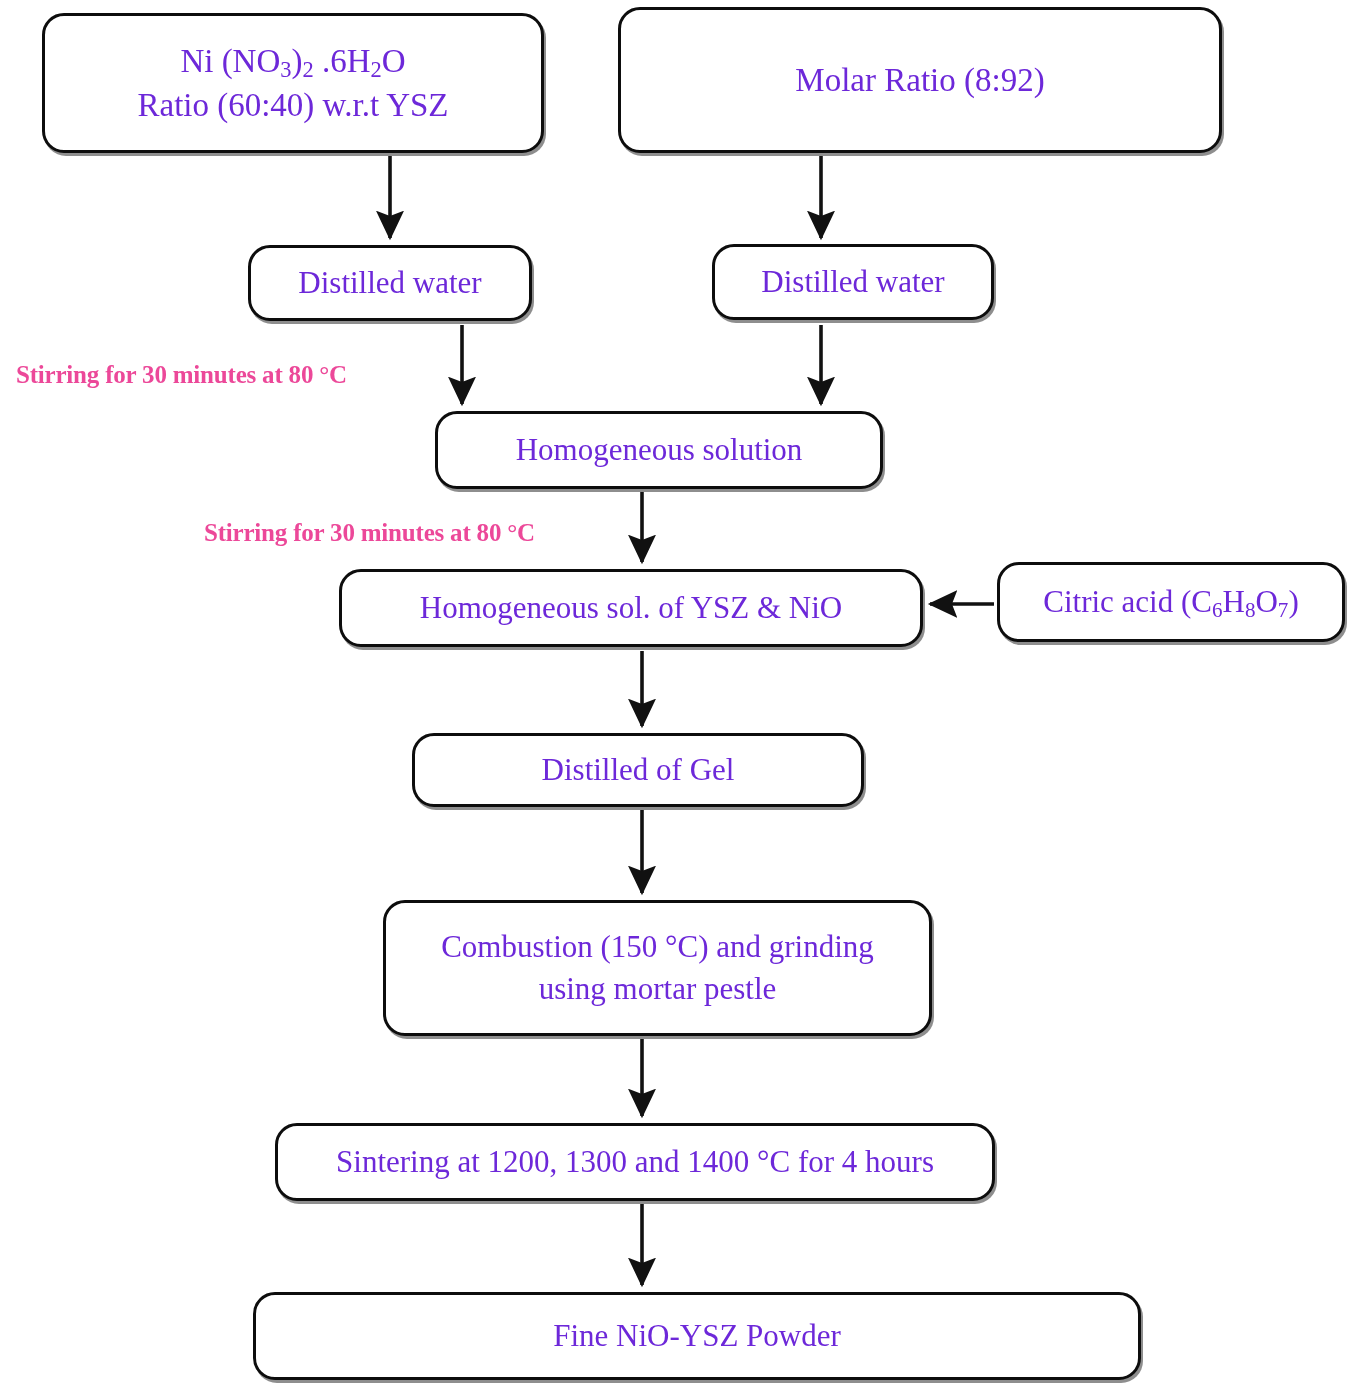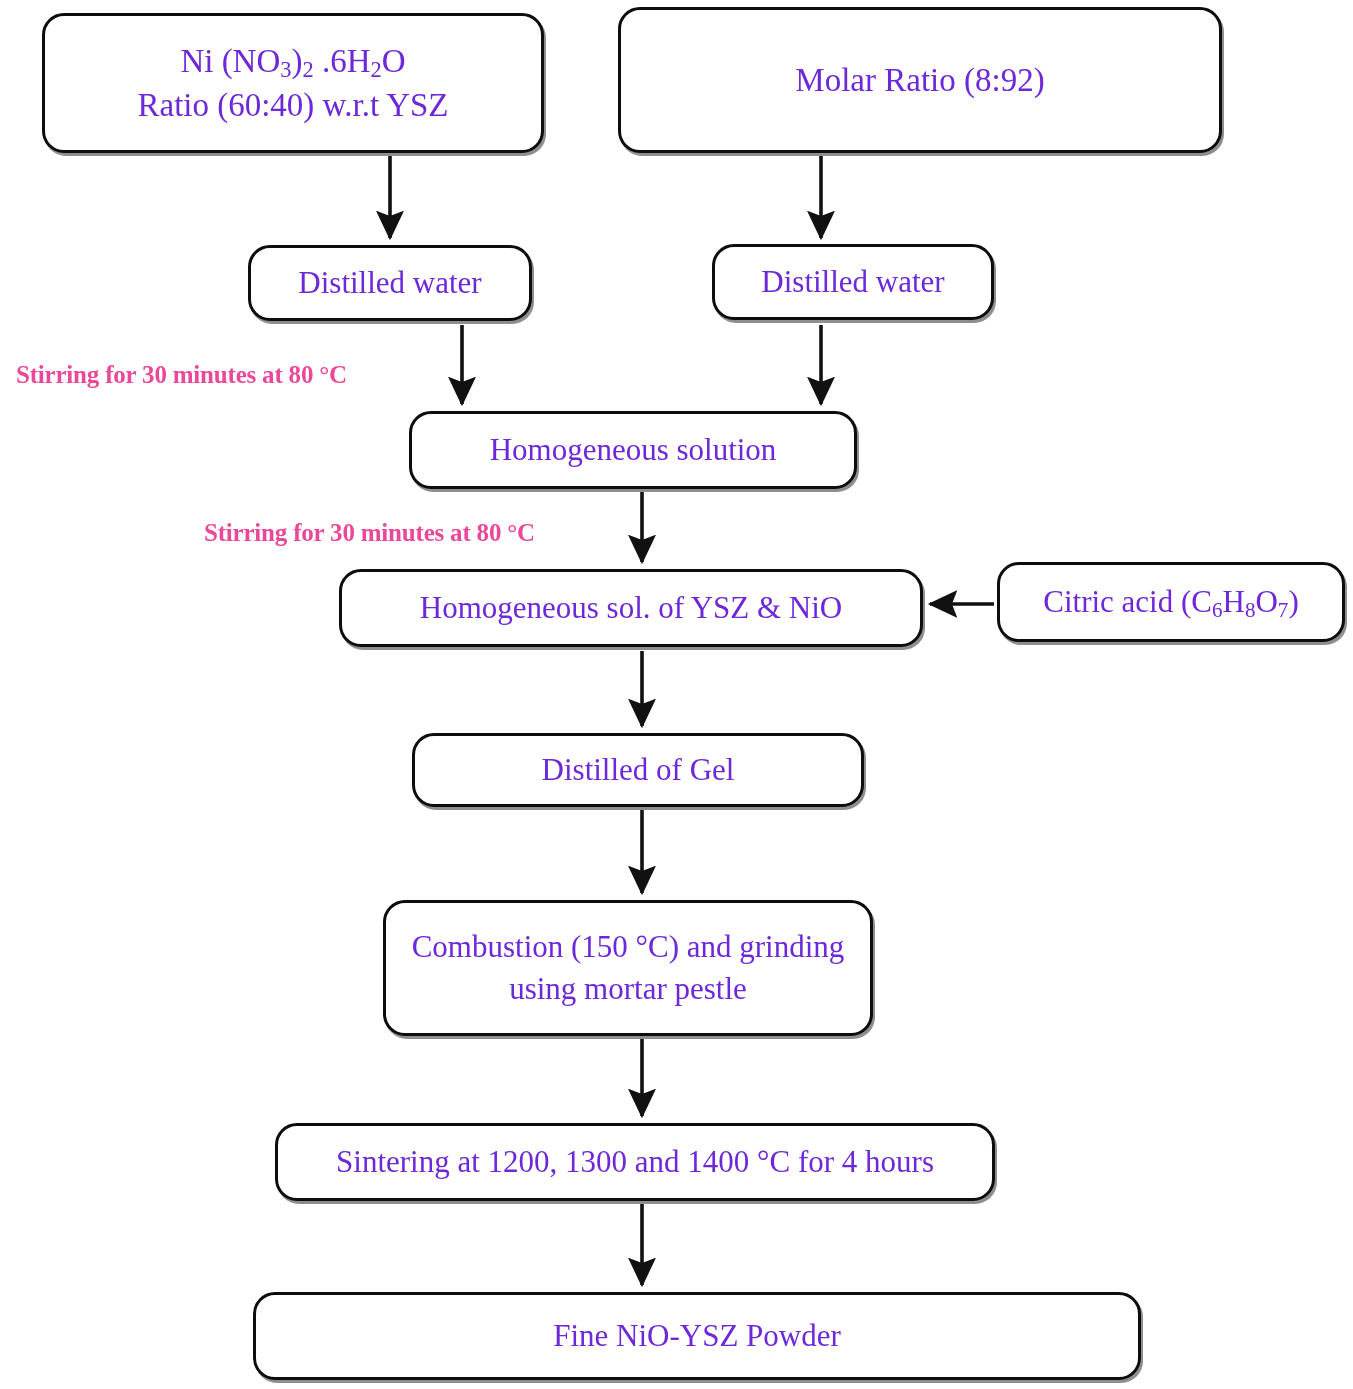--- a/index.html
+++ b/index.html
@@ -59,25 +59,25 @@
     top: 0;
     width: 1353px;
     height: 1389px;
     pointer-events: none;
   }
   
   #node-ni        { left: 42px;  top: 13px;   width: 502px; height: 140px; font-size: 33px; }
   #node-yzr       { left: 618px; top: 7px;    width: 604px; height: 146px; font-size: 33px; }
   #node-dw-left   { left: 248px; top: 245px;  width: 284px; height: 76px;  font-size: 31px; }
   #node-dw-right  { left: 712px; top: 244px;  width: 282px; height: 76px;  font-size: 31px; }
-  #node-homsol    { left: 409px; top: 411px;  width: 448px; height: 78px;  font-size: 31px; }
+  #node-homsol    { left: 435px; top: 411px;  width: 448px; height: 78px;  font-size: 31px; }
   #node-yszniо    { left: 339px; top: 569px;  width: 584px; height: 78px;  font-size: 31px; }
   #node-citric    { left: 997px; top: 562px;  width: 348px; height: 80px;  font-size: 31px; }
   #node-gel       { left: 412px; top: 733px;  width: 452px; height: 74px;  font-size: 31px; }
-  #node-comb      { left: 383px; top: 900px;  width: 490px; height: 136px; font-size: 31px; }
+  #node-comb      { left: 383px; top: 900px;  width: 549px; height: 136px; font-size: 31px; }
   #node-sinter    { left: 275px; top: 1123px; width: 720px; height: 78px;  font-size: 31px; }
   #node-powder    { left: 253px; top: 1292px; width: 888px; height: 88px;  font-size: 31px; }
   #annot-1 { left: 16px;  top: 361px; }
   #annot-2 { left: 204px; top: 519px; }
   #annot-3 { left: 146px; top: 669px; }
 </style>
 </head>
 <body>
 
 <div id="canvas">

